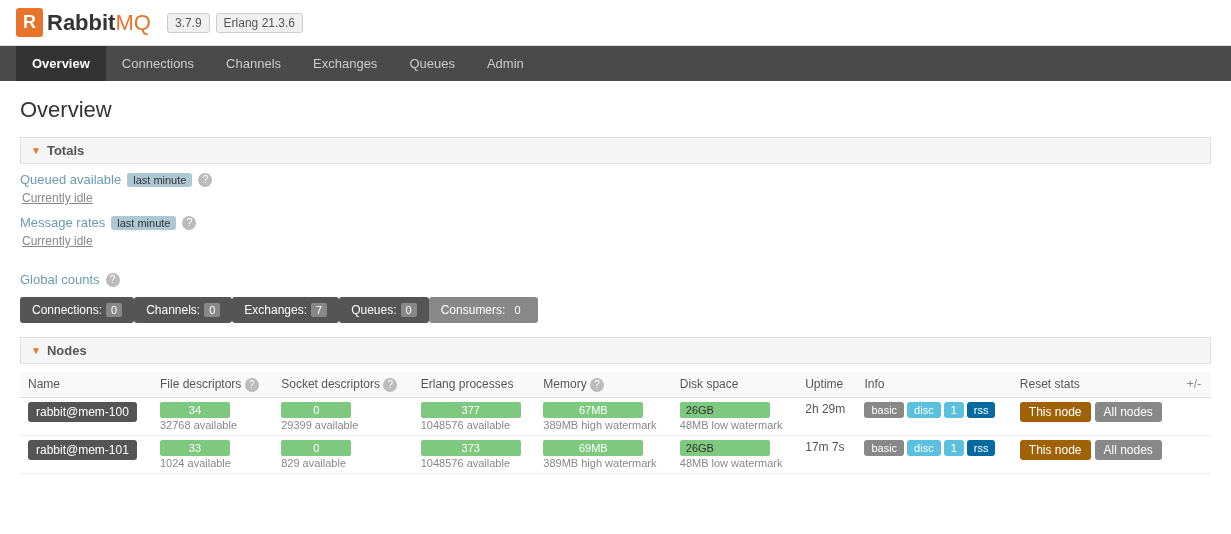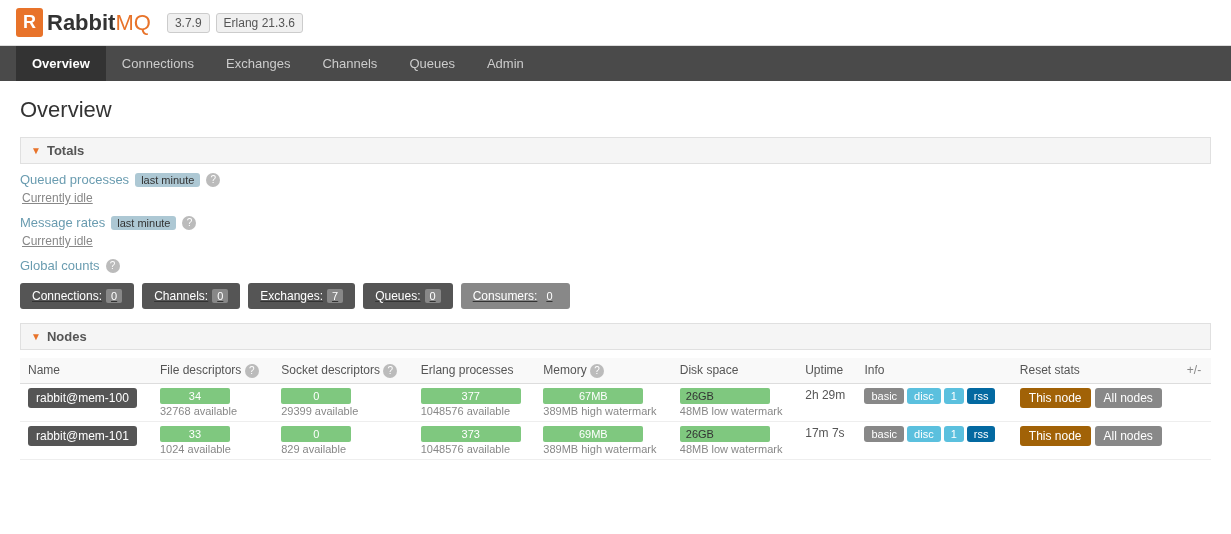--- a/index.html
+++ b/index.html
@@ -28,21 +28,21 @@
     .section-header .title { font-weight: bold; color: #555; font-size: 13px; }
 
     
     .row-label { color: #6a9cb0; font-size: 13px; display: flex; align-items: center; gap: 6px; margin-bottom: 4px; margin-top: 8px; }
     .badge { background: #b0c4cc; color: #333; border-radius: 3px; padding: 1px 6px; font-size: 11px; cursor: pointer; }
     .badge.blue { background: #adc8d4; }
     .help-icon { background: #bbb; color: #fff; border-radius: 50%; width: 14px; height: 14px; display: inline-flex; align-items: center; justify-content: center; font-size: 10px; cursor: pointer; }
     .idle-text { color: #888; font-size: 12px; margin-bottom: 4px; margin-left: 2px; text-decoration: underline; }
 
     
-    .counter-buttons { display: flex; gap: 8px; margin: 10px 0; flex-wrap: wrap; text-decoration: underline; }
+    .counter-buttons { display: flex; margin: 10px 0; flex-wrap: wrap; }
     .counter-btn { background: #555; color: #fff; border: none; border-radius: 3px; padding: 6px 12px; font-size: 12px; cursor: pointer; display: flex; align-items: center; gap: 4px; }
     .counter-btn .count { background: #888; border-radius: 2px; padding: 1px 5px; font-size: 11px; }
     .counter-btn.light { background: #888; }
 
     
     .nodes-section { margin-top: 14px; }
     .nodes-table { width: 100%; border-collapse: collapse; font-size: 12px; margin-top: 6px; }
     .nodes-table th { text-align: left; padding: 5px 8px; background: #f9f9f9; border-bottom: 1px solid #ddd; color: #555; font-weight: normal; white-space: nowrap; }
     .nodes-table td { padding: 4px 8px; border-bottom: 1px solid #eee; vertical-align: top; }
 
@@ -84,49 +84,49 @@
       <span>Rabbit</span><span style="color:#e8732a; font-weight:normal;">MQ</span>
     </div>
   </div>
   <div class="version-badge">3.7.9</div>
   <div class="version-badge">Erlang 21.3.6</div>
 </div>
 
 <nav class="nav">
   <a class="nav-item active">Overview</a>
   <a class="nav-item">Connections</a>
+  <a class="nav-item">Channels</a>
   <a class="nav-item">Exchanges</a>
-  <a class="nav-item">Channels</a>
   <a class="nav-item">Queues</a>
   <a class="nav-item">Admin</a>
 </nav>
 
 <div class="content">
   <h1 class="page-title">Overview</h1>
 
   <div class="section-header">
     <span class="arrow">▼</span>
     <span class="title">Totals</span>
   </div>
 
   <div class="row-label">
-    <span>Queued processes</span>
+    <span>Queued available</span>
     <span class="badge blue">last minute</span>
     <span class="help-icon">?</span>
   </div>
   <div class="idle-text">Currently idle</div>
 
   <div class="row-label" style="margin-top:10px;">
     <span>Message rates</span>
     <span class="badge blue">last minute</span>
     <span class="help-icon">?</span>
   </div>
   <div class="idle-text">Currently idle</div>
 
-  <div class="row-label" style="margin-top:10px; margin-bottom:10px;">
+  <div class="row-label" style="margin-top:24px; margin-bottom:10px;">
     <span>Global counts</span>
     <span class="help-icon">?</span>
   </div>
 
   <div class="counter-buttons">
     <button class="counter-btn">
       <span>Connections:</span>
       <span class="count">0</span>
     </button>
     <button class="counter-btn">

